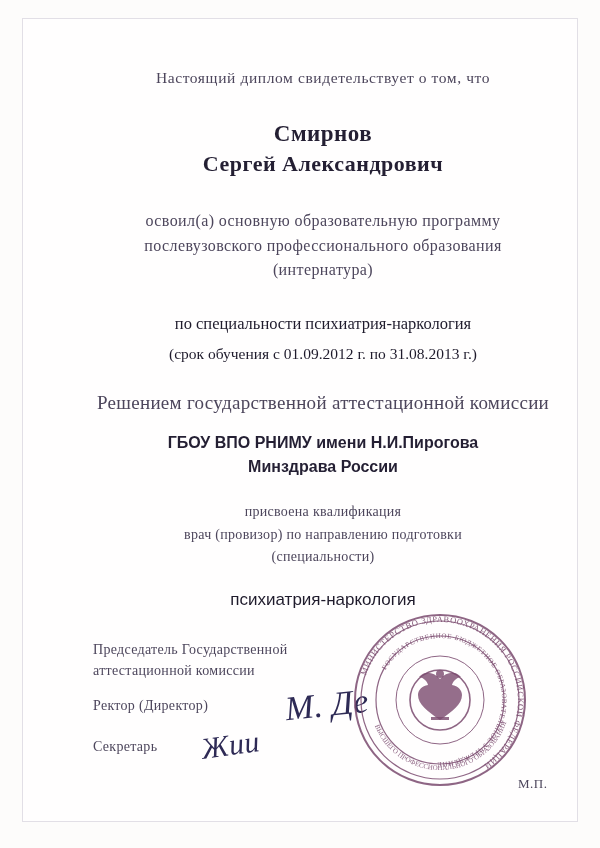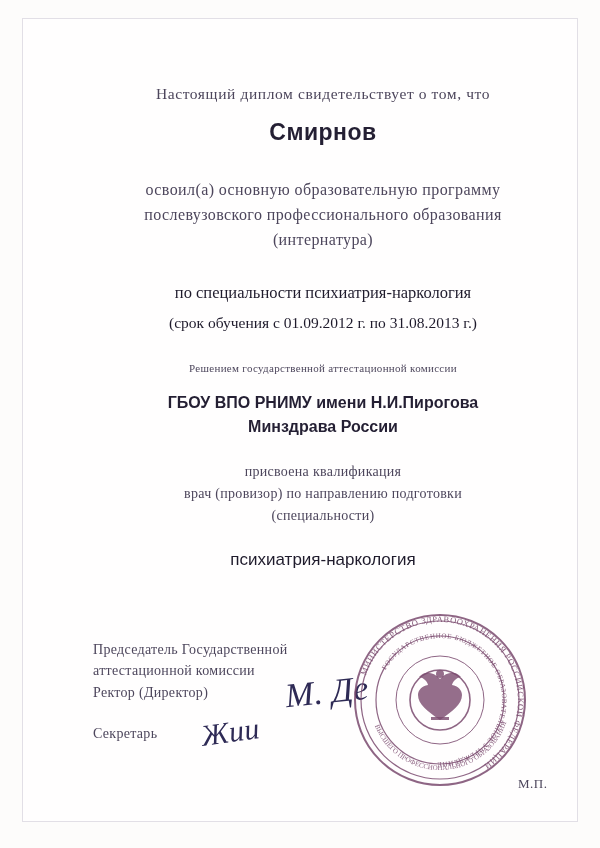--- a/index.html
+++ b/index.html
@@ -32,42 +32,42 @@
     right: 22px;
     bottom: 26px;
     border: 1px solid #e2dfe6;
     background: #fffefe;
     box-sizing: border-box;
   }
 
   .content {
     position: absolute;
     left: 52px;
-    top: 44px;
+    top: 28px;
     width: 496px;
     text-align: center;
     box-sizing: border-box;
   }
 
   .line-serif {
     font-family: "Liberation Serif", serif;
     color: #4a4458;
     letter-spacing: 0.3px;
   }
 
   .intro {
     font-size: 15.5px;
     margin-top: 22px;
     color: #4d465c;
     letter-spacing: 0.6px;
   }
 
   .name-block {
-    margin-top: 14px;
-    font-family: Liberation Sans, sans-serif;
+    margin-top: 31px;
+    font-family: Liberation Serif, serif;
     font-weight: bold;
     color: #241f33;
   }
   .name-last {
     font-size: 23px;
     letter-spacing: 0.5px;
     line-height: 1.35;
   }
   .name-first {
     font-size: 22px;
@@ -91,21 +91,21 @@
     line-height: 1.6;
   }
   .specialty .period {
     font-size: 15.5px;
     display: block;
     margin-top: 4px;
   }
 
   .commission {
     margin-top: 26px;
-    font-size: 11px;
+    font-size: 19px;
     color: #4d465c;
     letter-spacing: 0.3px;
   }
 
   .institution {
     margin-top: 17px;
     font-family: "Liberation Sans", sans-serif;
     font-weight: bold;
     font-size: 16px;
     color: #241f33;
@@ -136,21 +136,21 @@
     text-align: left;
     color: #4d465c;
   }
   .sig-row {
     font-size: 14px;
     line-height: 1.5;
     margin-bottom: 20px;
     letter-spacing: 0.3px;
     position: relative;
   }
-  .sig-row.tall { margin-bottom: 1px; }
+  .sig-row.tall { margin-bottom: 14px; }
 
   .sig-mark {
     position: absolute;
     font-family: "Liberation Serif", serif;
     font-style: italic;
     color: #2e2a55;
   }
   .sig-mark.rector {
     left: 192px;
     top: -16px;
@@ -188,20 +188,21 @@
 
 <div class="page">
   <div class="sheet">
 
     <div class="content">
 
       <div class="intro line-serif">Настоящий диплом свидетельствует о том, что</div>
 
       <div class="name-block">
         <div class="name-last">Смирнов</div>
+        <div class="name-first">Сергей Александрович</div>
       </div>
 
       <div class="program line-serif">
         <div>освоил(а) основную образовательную программу</div>
         <div>послевузовского профессионального образования</div>
         <div>(интернатура)</div>
       </div>
 
       <div class="specialty">
         <div>по специальности психиатрия-наркология</div>

